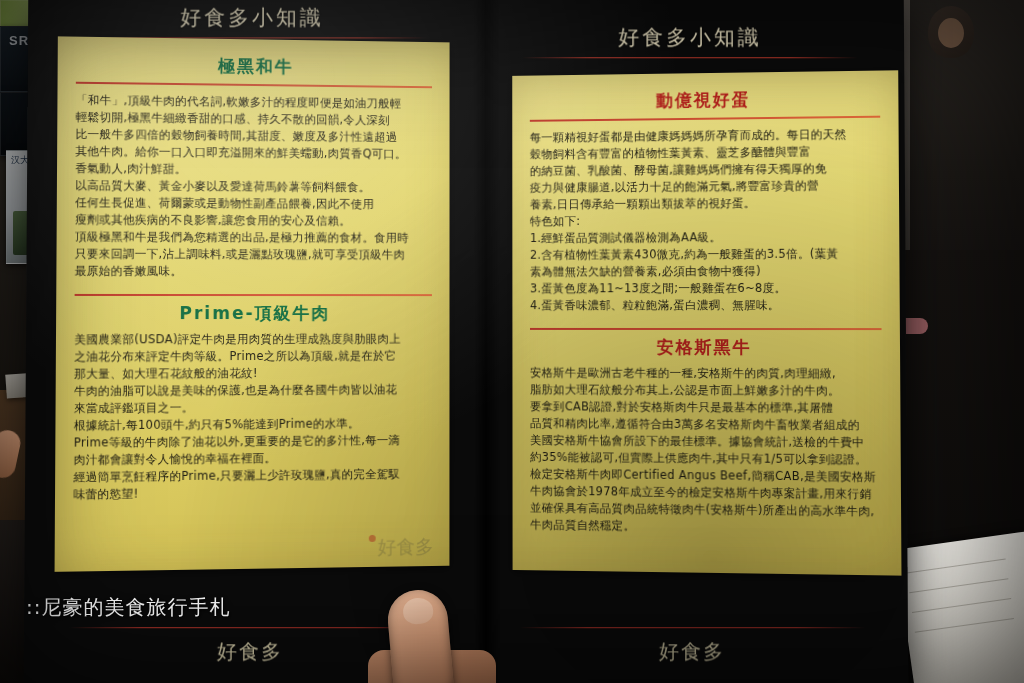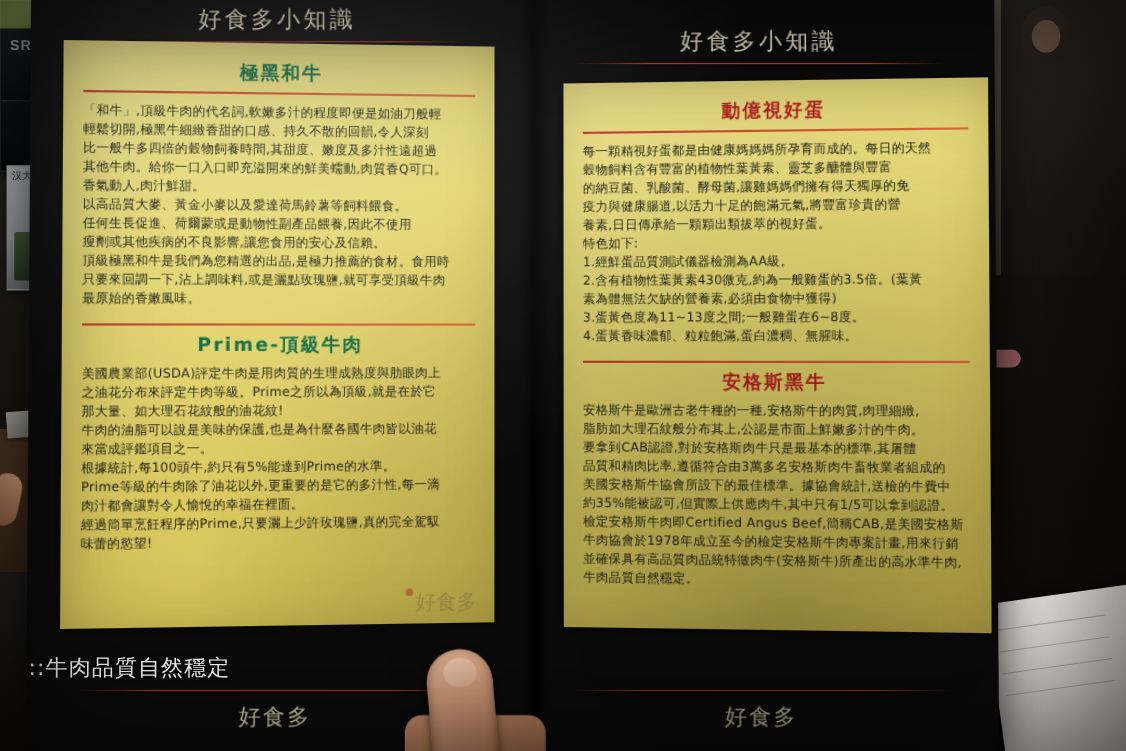--- a/index.html
+++ b/index.html
@@ -493,16 +493,16 @@
   </div>
 
   <div class="finger-left"></div>
   <div class="hand">
     <div class="palm"></div>
     <div class="thumb">
       <div class="nail"></div>
     </div>
   </div>
 
-  <div class="watermark">::牛肉品質自然穩定</div>
+  <div class="watermark">::尼豪的美食旅行手札</div>
 
   <div class="vignette"></div>
 </div>
 
 </body></html>

